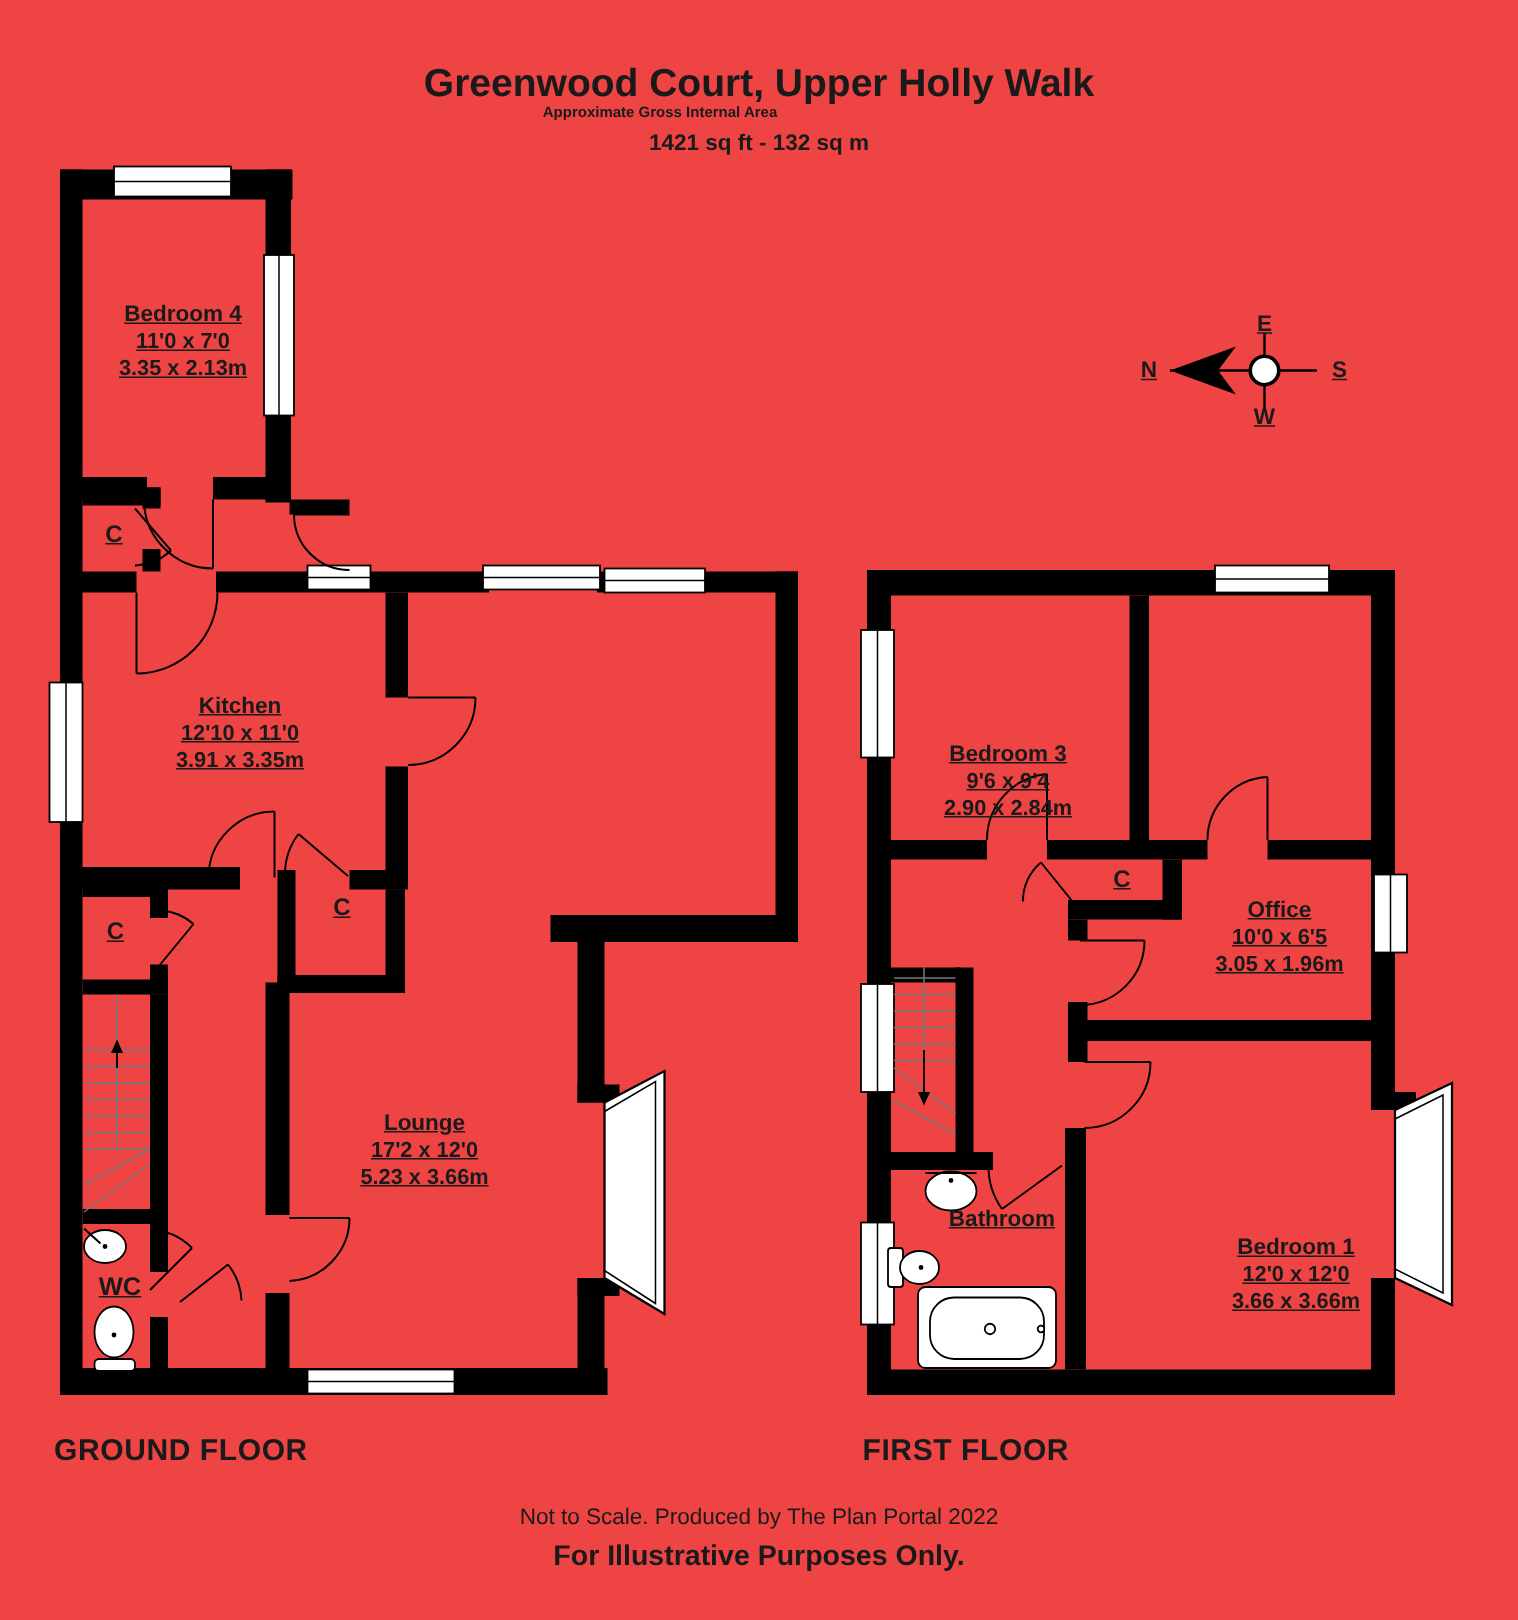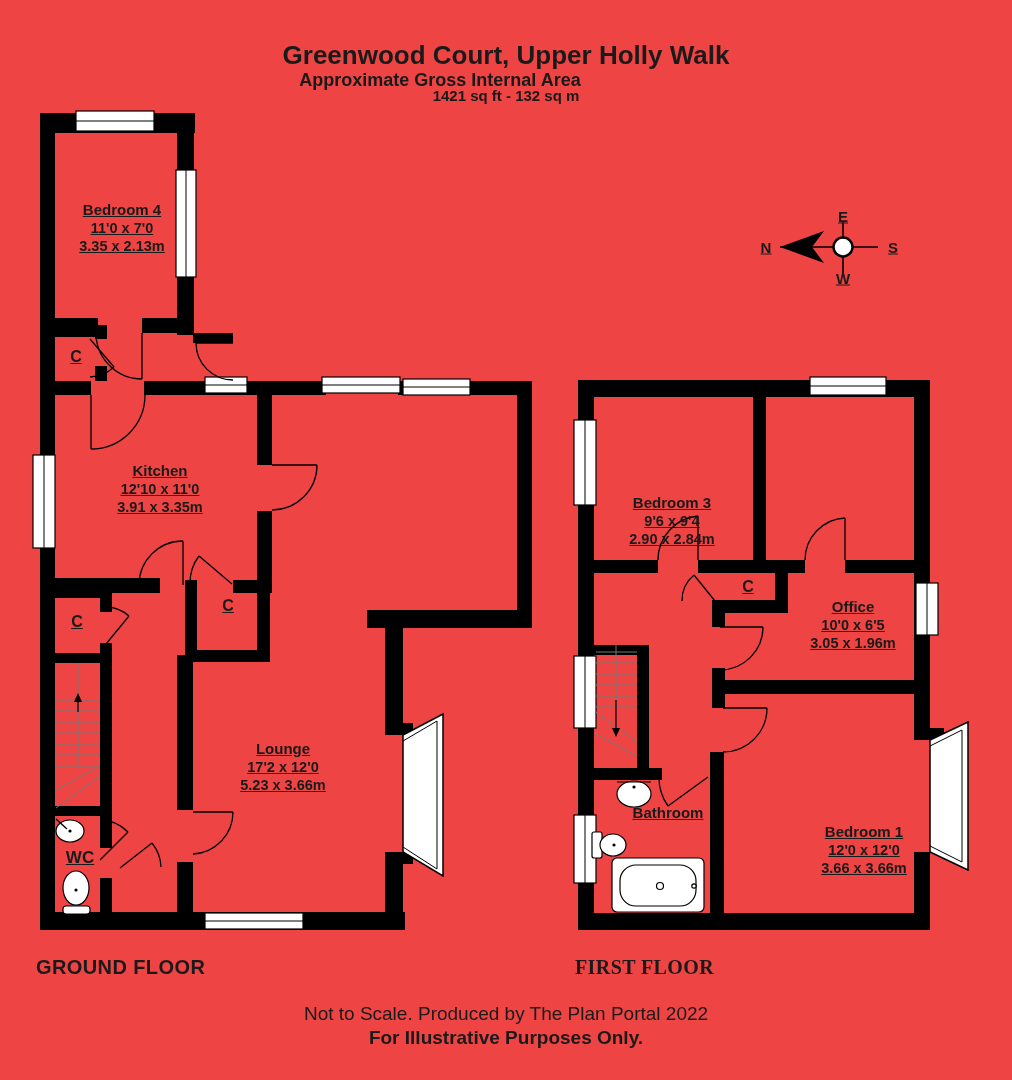--- a/index.html
+++ b/index.html
@@ -1,29 +1,29 @@
 <!DOCTYPE html>
 <html><head>
 <meta charset="utf-8">
 <style>
   html,body{margin:0;padding:0;background:#fff;}
   #page{position:relative;width:1012px;height:1080px;background:#ef4444;overflow:hidden;
         font-family:"Liberation Sans",sans-serif;color:#1a1a1a;}
   .abs{position:absolute;}
   .ctr{transform:translate(-50%,-50%);text-align:center;text-decoration:underline;}
   .title{top:40px;left:0;width:1012px;text-align:center;font-size:26px;font-weight:bold;}
-  .subtitle{top:70px;left:0;width:880px;text-align:center;font-size:18px;font-weight:bold;}
+  .subtitle{top:70px;left:0;width:880px;text-align:center;font-size:10px;font-weight:bold;}
   .area{top:87px;left:0;width:1012px;text-align:center;font-size:15px;font-weight:bold;}
   .room-lbl{font-weight:bold;white-space:nowrap;line-height:18px;}
   .room-lbl .rname{font-size:15px;}
   .room-lbl .rdim{font-size:14.5px;}
   .small-lbl{font-weight:bold;font-size:16px;}
   .wc-lbl{font-weight:bold;font-size:17px;}
   .floor-caption{font-size:20px;font-weight:bold;letter-spacing:0.4px;}
-  .footer1{top:1003px;left:0;width:1012px;text-align:center;font-size:19px;}
+  .footer1{top:1003px;left:0;width:1012px;text-align:center;font-size:15px;}
   .footer2{top:1027px;left:0;width:1012px;text-align:center;font-size:19px;font-weight:bold;}
   .compass-letter{font-weight:bold;font-size:15px;}
   svg{position:absolute;top:0;left:0;}
 </style>
 </head>
 <body>
 
 <div id="page">
 
   <svg width="1012" height="1080" viewBox="0 0 1012 1080">
@@ -286,18 +286,18 @@
     <div class="rname">Bathroom</div>
   </div>
   <div class="abs ctr small-lbl" style="left:748px;top:587px;">C</div>
 
   <div class="abs ctr compass-letter" style="left:766px;top:247px;">N</div>
   <div class="abs ctr compass-letter" style="left:843px;top:216px;">E</div>
   <div class="abs ctr compass-letter" style="left:893px;top:247px;">S</div>
   <div class="abs ctr compass-letter" style="left:843px;top:278px;">W</div>
 
   <div class="abs floor-caption" style="left:36px;top:956px;">GROUND FLOOR</div>
-  <div class="abs floor-caption" style="left:575px;top:956px;font-family:Liberation Serif, serif;">FIRST FLOOR</div>
+  <div class="abs floor-caption" style="left:575px;top:956px;">FIRST FLOOR</div>
 
   <div class="abs footer1">Not to Scale. Produced by The Plan Portal 2022</div>
   <div class="abs footer2">For Illustrative Purposes Only.</div>
 
 </div>
 
 </body></html>

